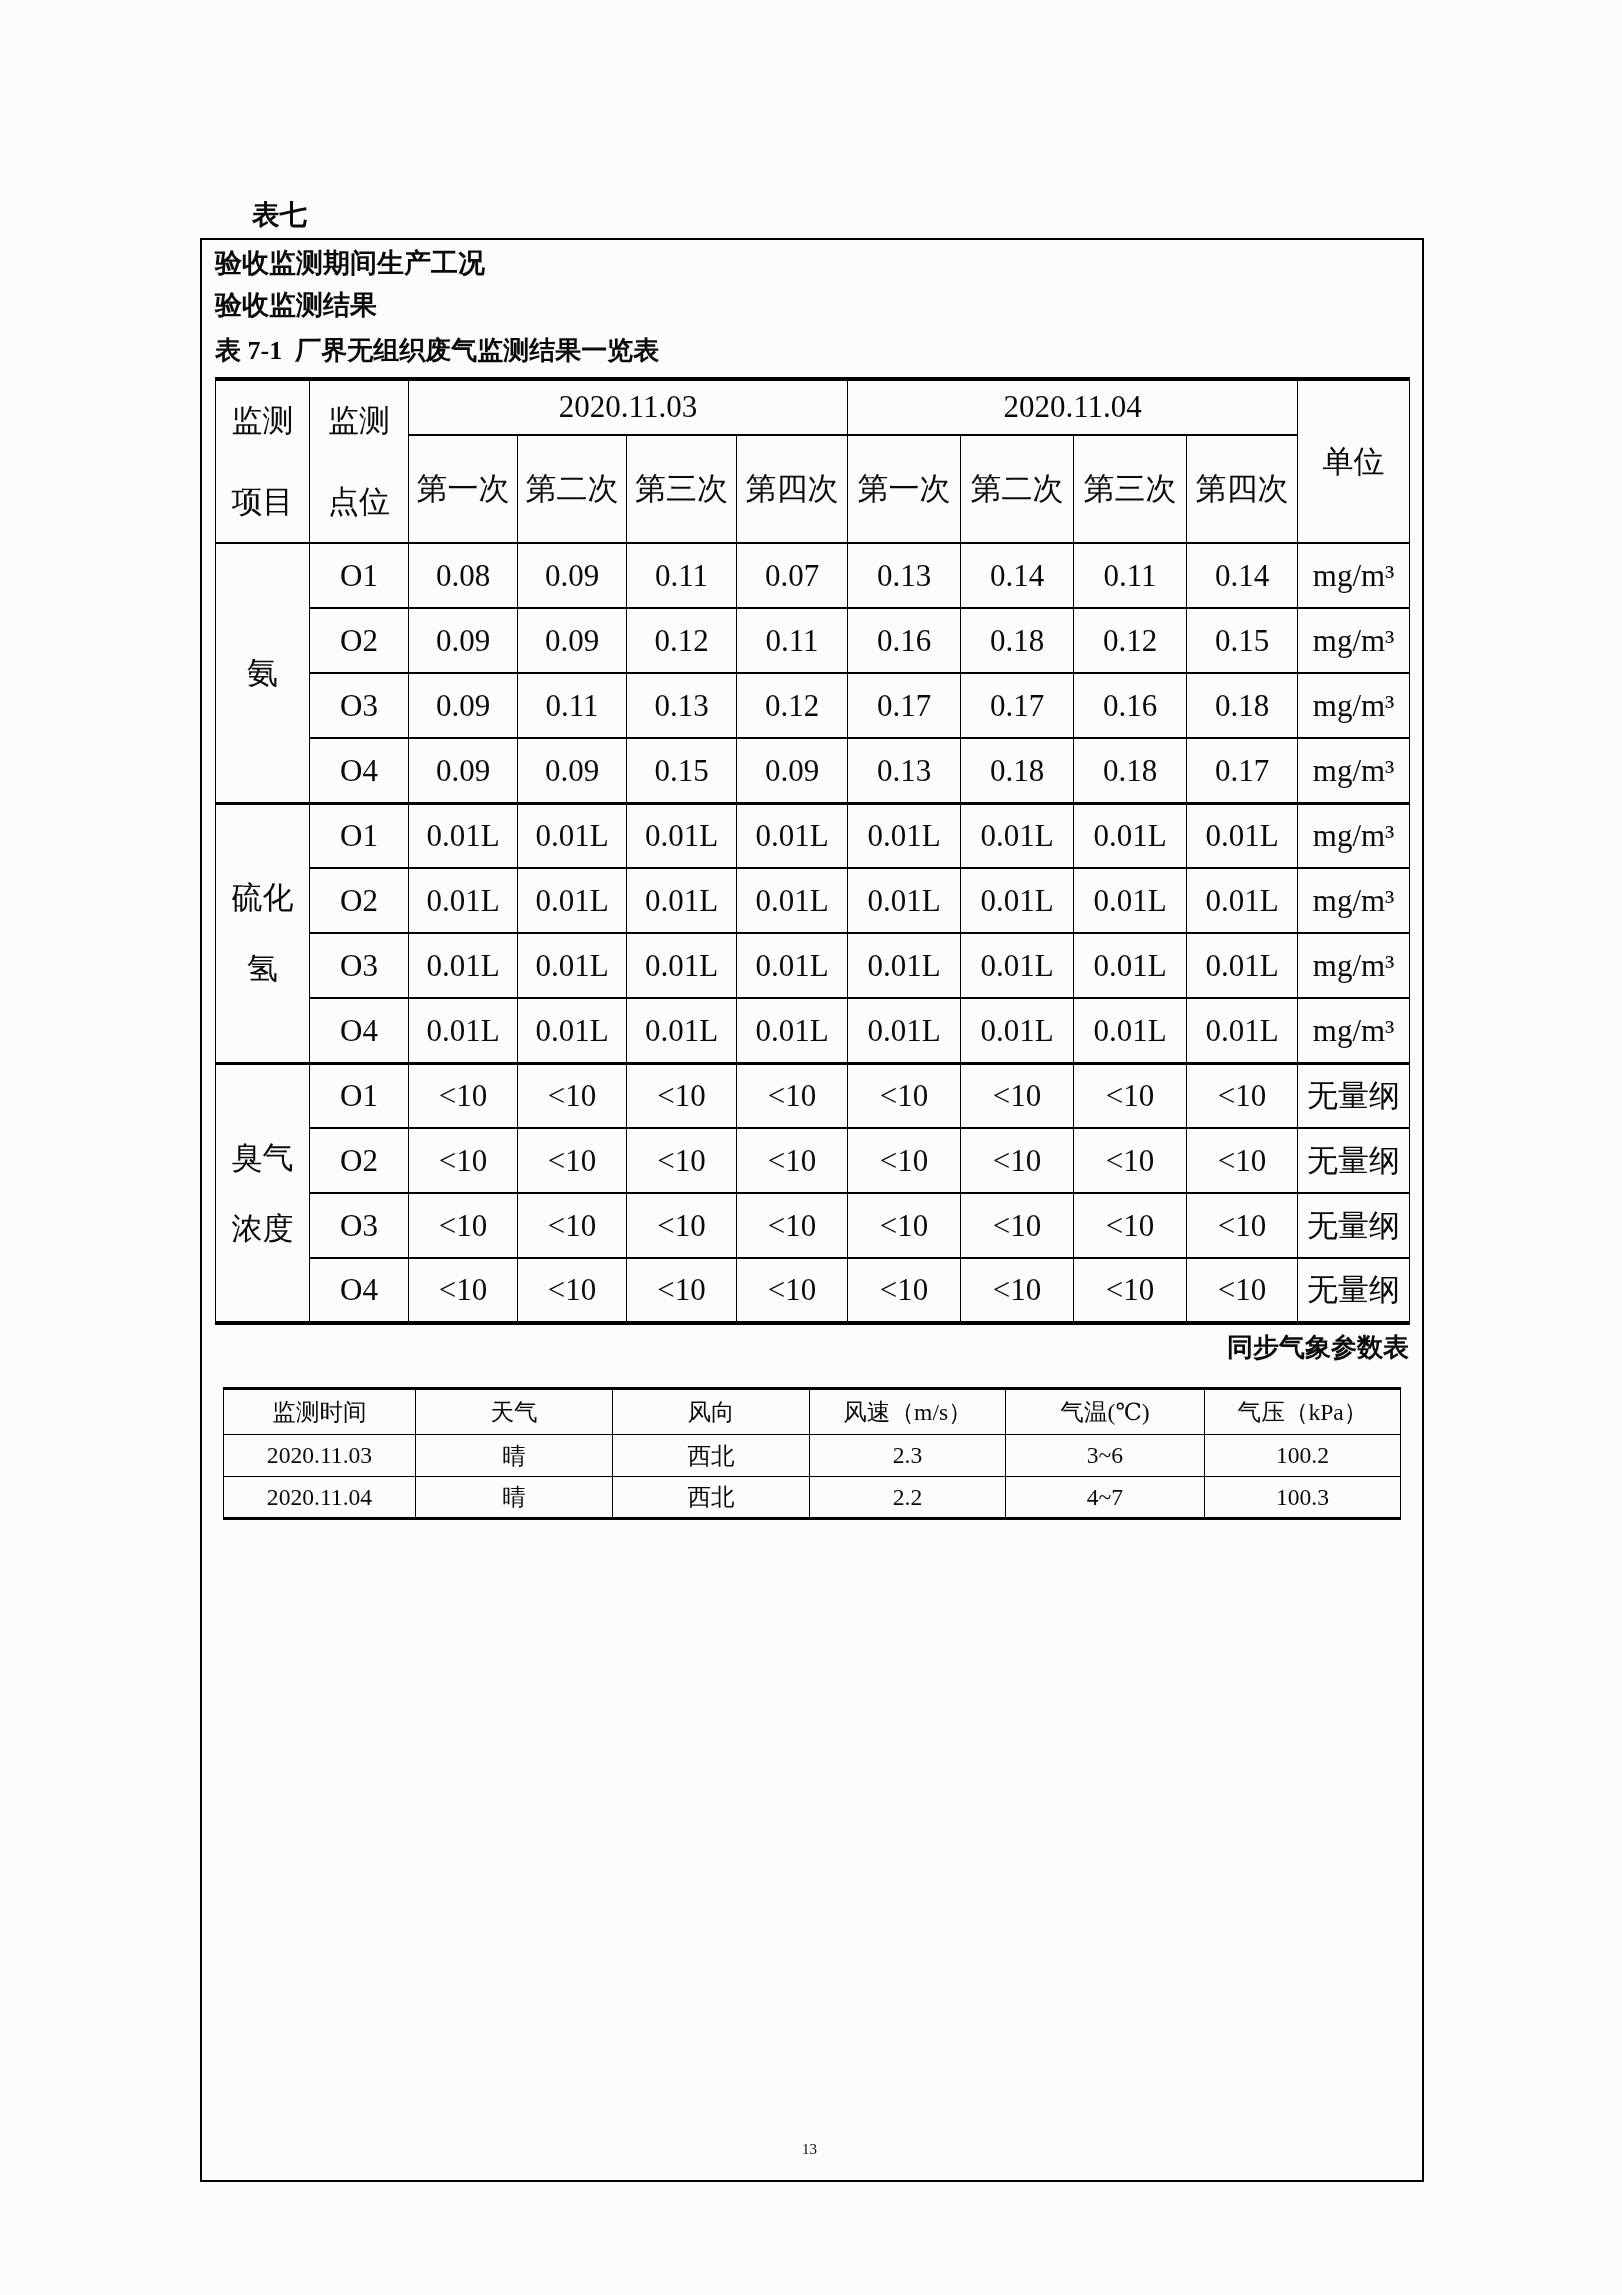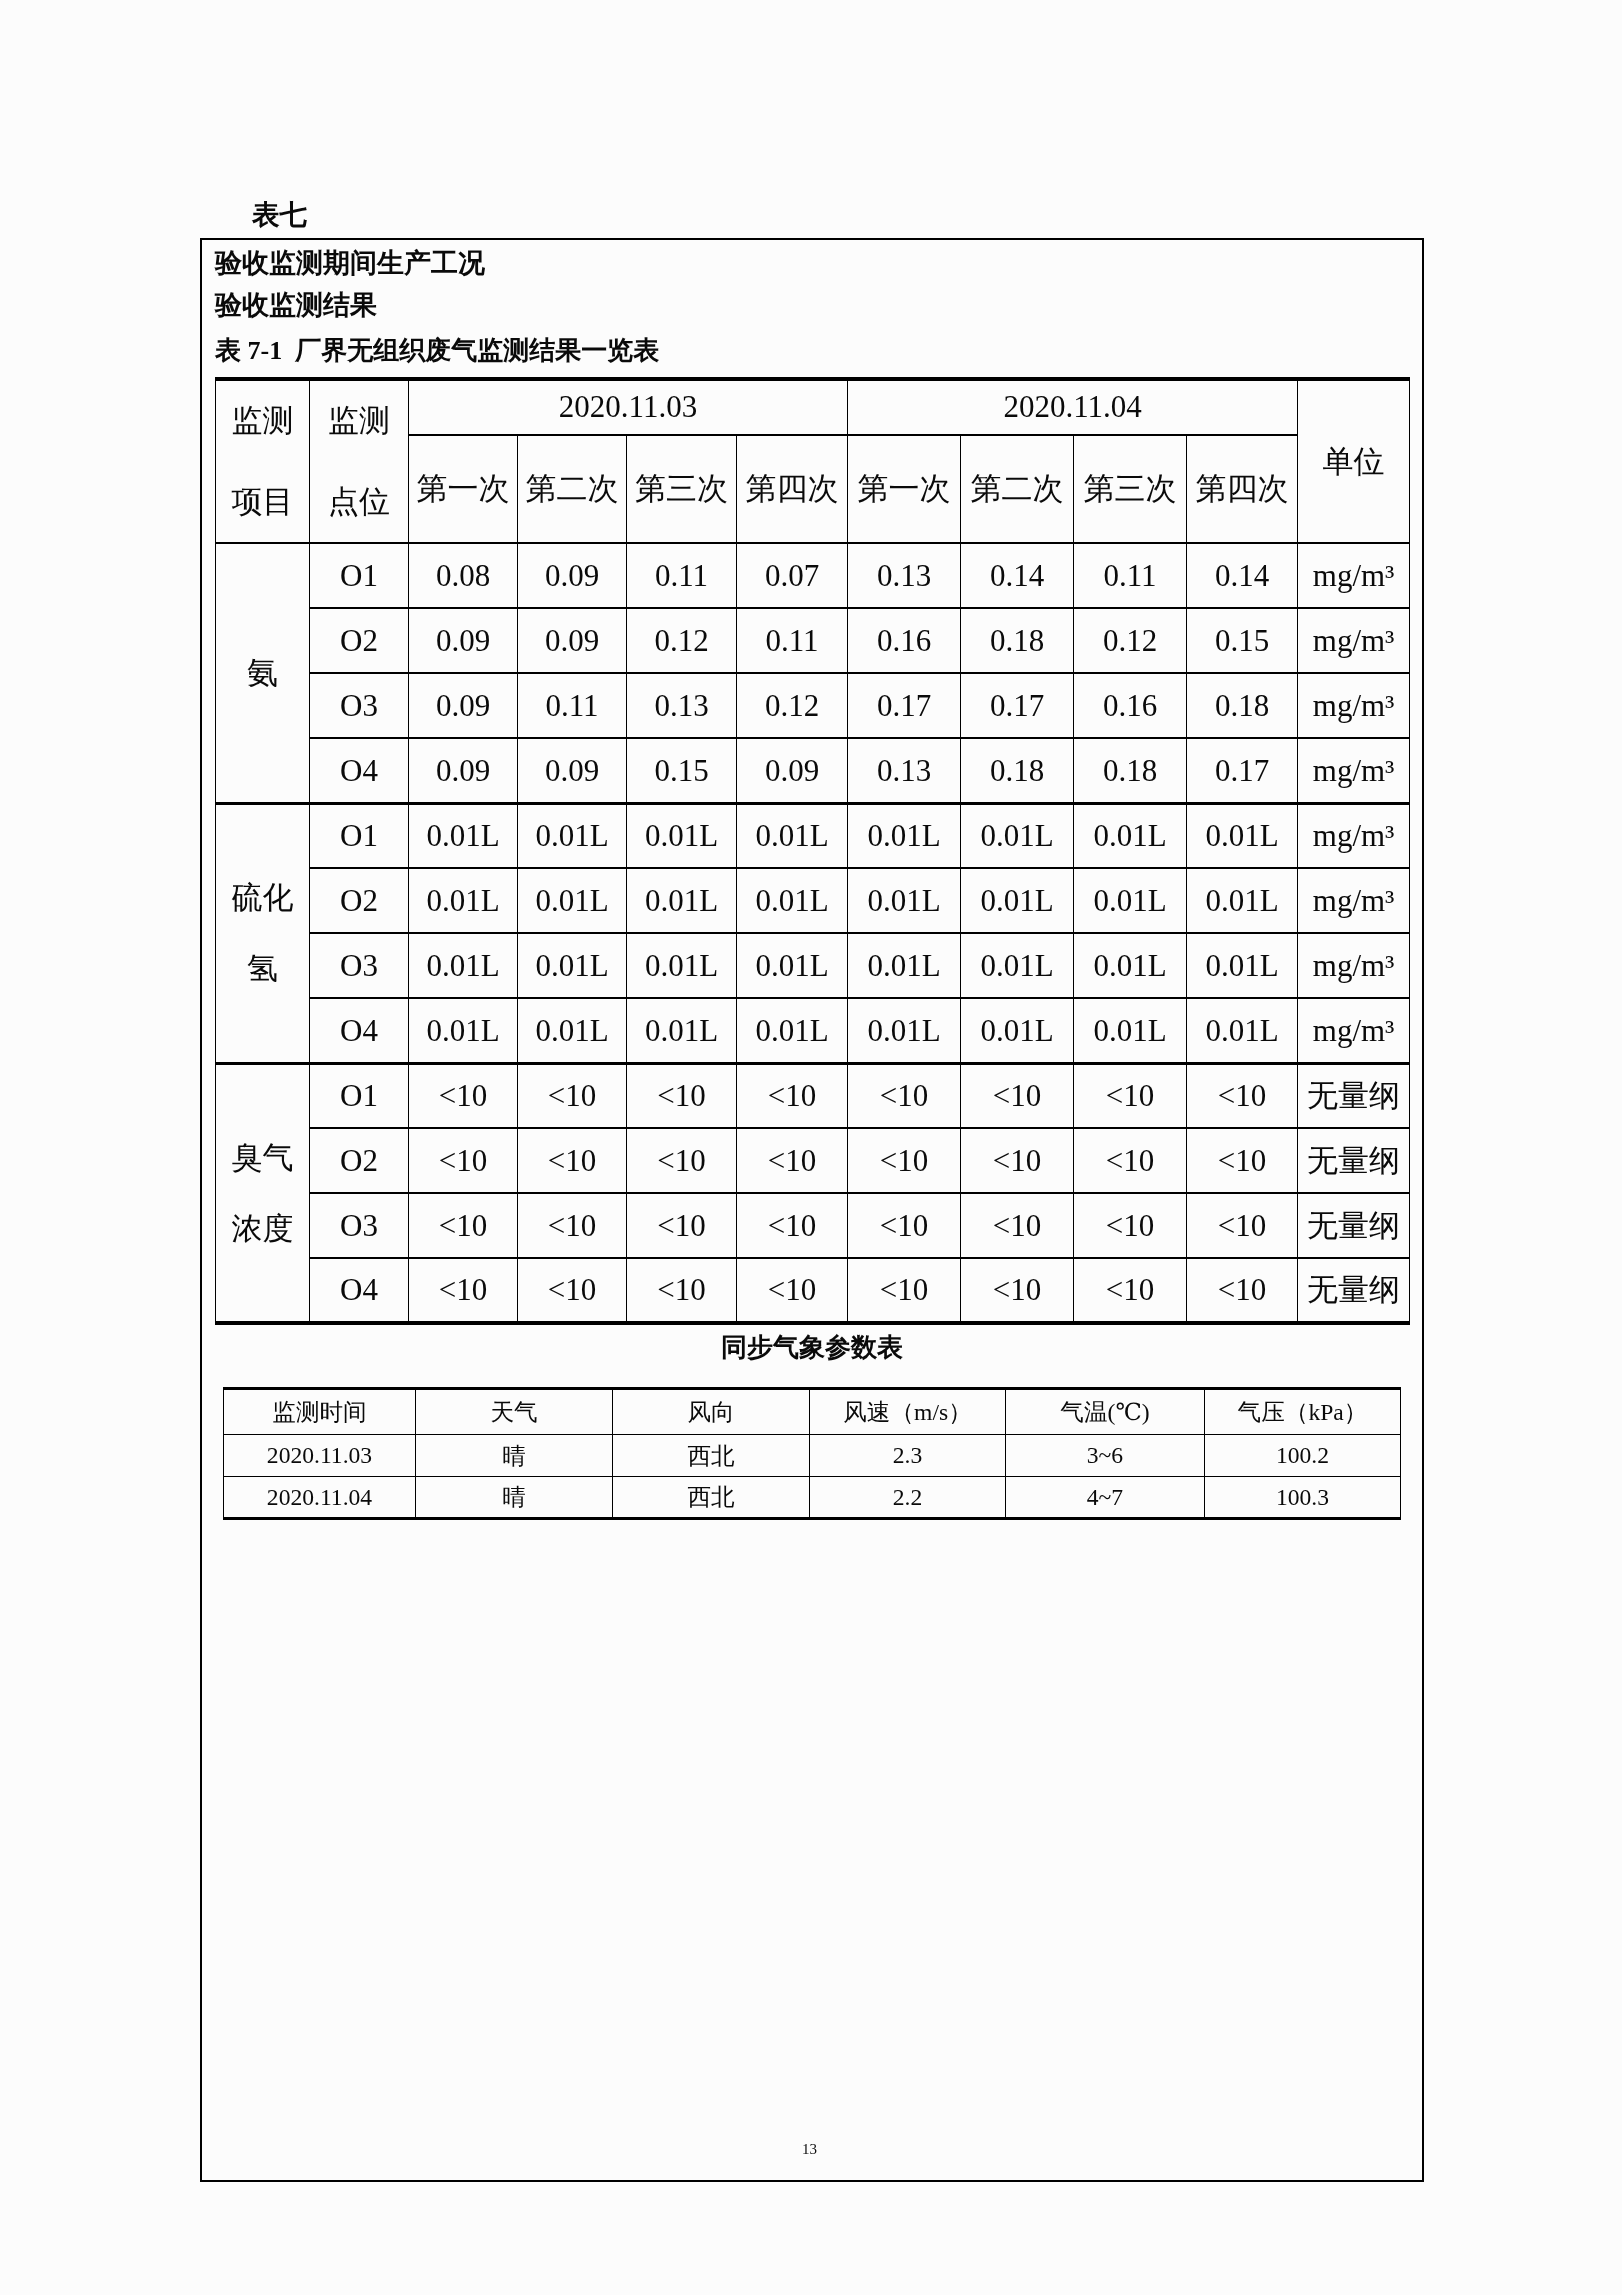--- a/index.html
+++ b/index.html
@@ -18,21 +18,21 @@
   .t1{width:1192px;margin:7.9px auto 0 auto;font-size:31px;text-align:center;
       border:1.3px solid #000;border-top:4.6px solid #000;border-bottom:4.6px solid #000;}
   .t1 td{border:1.3px solid #000;border-top-width:2px;border-bottom-width:2px;
          padding:0;vertical-align:middle;overflow:hidden;}
   .t1 thead tr.r-date{height:42px;}
   .t1 thead tr.r-trial{height:82px;}
   .t1 tbody tr{height:65px;}
   .t1 tr.sec-start td{border-top-width:3.3px;}
   .wrap2{white-space:pre-line;line-height:2.6;}
   .t1 td.pollutant{line-height:2.3;white-space:pre-line;}
-  .weather-title{font-size:26px;font-weight:700;line-height:37px;margin:3.9px 0 0 0;text-align:center;}
+  .weather-title{font-size:26px;font-weight:700;line-height:37px;margin:3.9px 0 0 0;text-align:right;}
   .t2{width:1178px;margin:21px auto 0 auto;font-size:23.6px;text-align:center;
       border:1.3px solid #000;border-top:3.9px solid #000;border-bottom:3.9px solid #000;}
   .t2 td{border:1.3px solid #000;padding:0;vertical-align:middle;}
   .t2 tr.t2-head{height:46px;}
   .t2 tr.t2-row{height:42px;}
   .page-number{position:absolute;left:0;top:2141px;width:1619px;text-align:center;font-size:15px;}
 </style>
 </head>
 <body>
 

